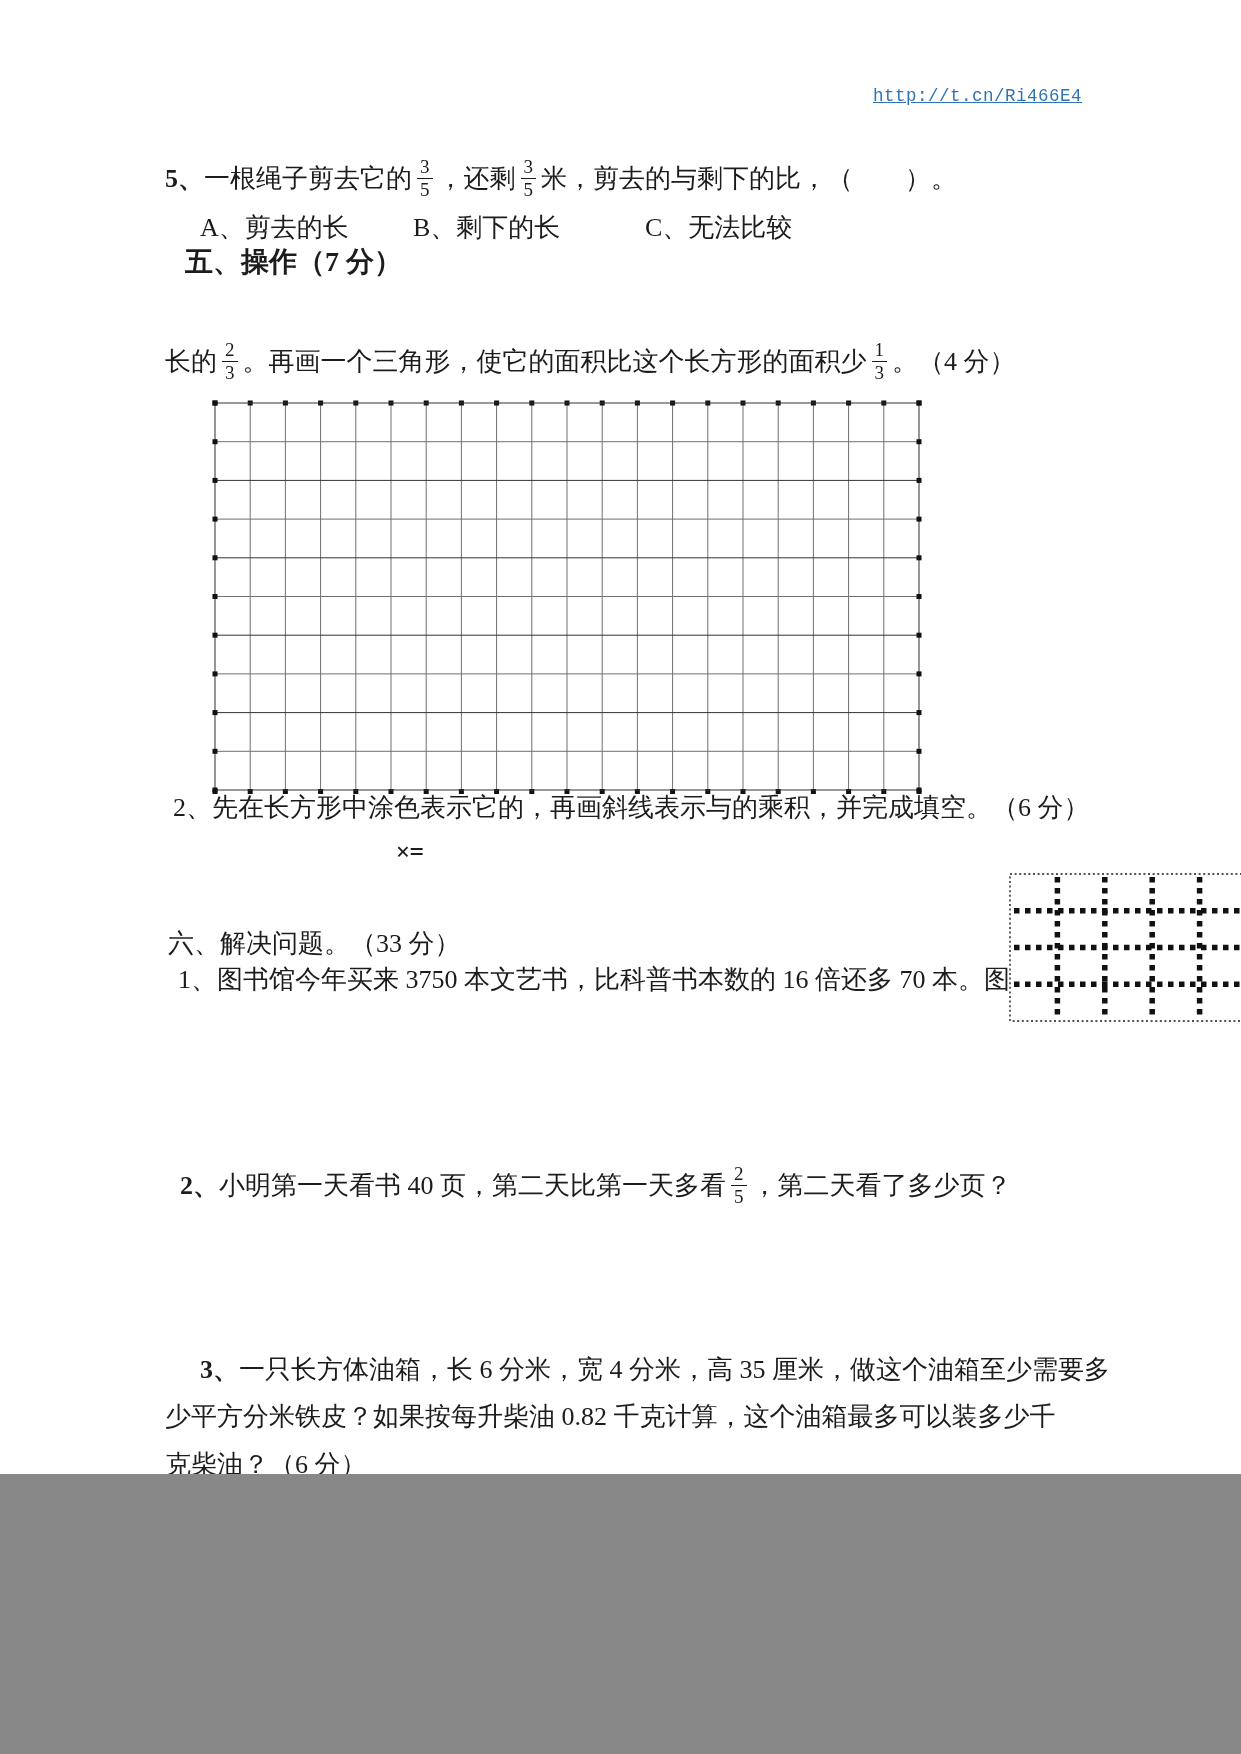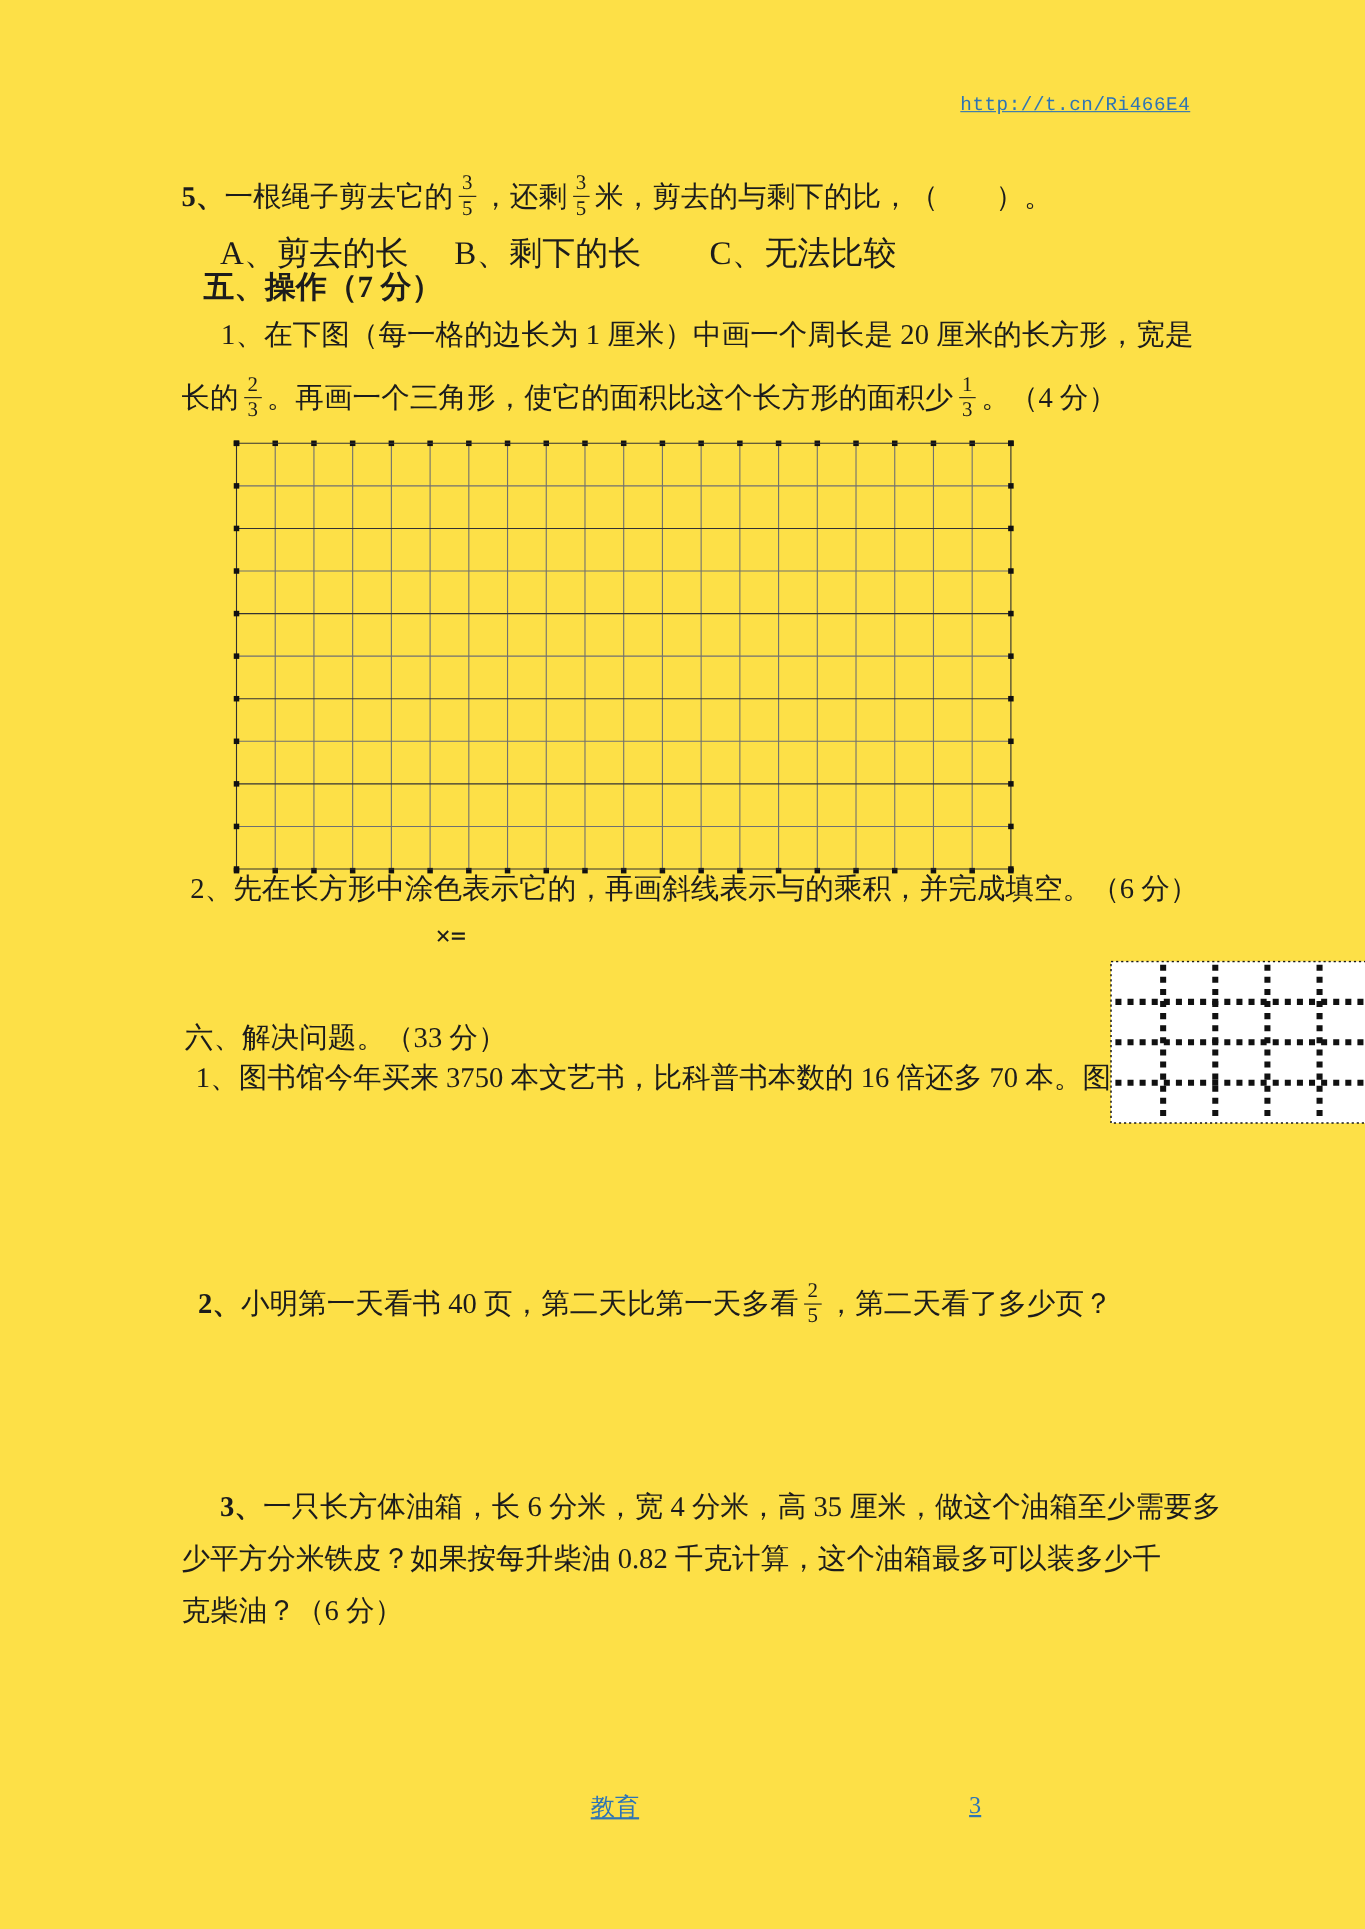--- a/index.html
+++ b/index.html
@@ -1,52 +1,51 @@
 <!DOCTYPE html>
 <html><head>
 <meta charset="utf-8">
 <style>
   html,body{margin:0;padding:0;background:#888;}
-  .page{position:relative;width:1241px;height:1754px;background:#fde047;overflow:hidden;
+  .page{position:relative;width:1241px;height:1474px;background:#ffffff;overflow:hidden;
         font-family:"Liberation Serif","DejaVu Serif",serif;color:#1c1c1c;}
   .t{position:absolute;font-size:26px;line-height:1.15;white-space:pre;}
   .row{position:absolute;display:flex;align-items:center;font-size:26px;white-space:pre;}
   .bold{font-weight:bold;}
   .h5{font-size:28px;font-weight:bold;}
   .frac{display:inline-flex;flex-direction:column;align-items:center;
         font-size:19px;line-height:1.12;margin:0 5px;}
   .frac .fnum{border-bottom:1.6px solid #1a1a1a;padding:0 3px;}
   .frac .fden{padding:0 3px;}
   .link{text-decoration:underline;cursor:pointer;}
   .url{position:absolute;font-family:"Liberation Mono","DejaVu Sans Mono",monospace;
        font-size:17.5px;letter-spacing:.5px;}
   .gridbox{position:absolute;}
   .smallgrid{position:absolute;overflow:hidden;z-index:5;}
   .eq{position:absolute;font-size:23px;font-family:"DejaVu Sans Mono",monospace;}
   .footer{position:absolute;font-size:22px;}
-  .opt{position:absolute;font-size:30px;white-space:pre;}
+  .opt{position:absolute;font-size:26px;white-space:pre;}
 </style>
 </head>
 <body>
 
 <div class="page">
 
   <span class="url link" style="left: 873px; top: 86px; color: rgb(46, 116, 181);">http://t.cn/Ri466E4</span>
 
   <div class="row" style="left:165px;top:148px;height:60px;">
     <span class="bold">5、</span><span>一根绳子剪去它的</span><span class="frac"><span class="fnum">3</span><span class="fden">5</span></span><span>，还剩</span><span class="frac"><span class="fnum">3</span><span class="fden">5</span></span><span>米，剪去的与剩下的比，（　　）。</span>
   </div>
 
   <span class="opt" style="left:200px;top:210px;">A、剪去的长</span>
   <span class="opt" style="left:413px;top:210px;">B、剩下的长</span>
   <span class="opt" style="left:645px;top:210px;">C、无法比较</span>
 
   <div class="t h5" style="left:185px;top:246px;">五、操作（7 分）</div>
 
-  <div class="t" style="left:201px;top:290px;">1、在下图（每一格的边长为 1 厘米）中画一个周长是 20 厘米的长方形，宽是</div>
 
   <div class="row" style="left:165px;top:332px;height:58px;">
     <span>长的</span><span class="frac"><span class="fnum">2</span><span class="fden">3</span></span><span>。再画一个三角形，使它的面积比这个长方形的面积少</span><span class="frac"><span class="fnum">1</span><span class="fden">3</span></span><span>。（4 分）</span>
   </div>
 
   <div class="gridbox" style="left:209px;top:397px;"><svg xmlns="http://www.w3.org/2000/svg" width="716" height="399" viewBox="-6 -6 716 399">
         <line x1="0.0" y1="0" x2="0.0" y2="387" stroke="#2f2f2f" stroke-width="1"></line>
         <rect x="-2.5" y="-2.5" width="5" height="5" fill="#111"></rect>
         <rect x="-2.5" y="386" width="5" height="5" fill="#111"></rect>
         <line x1="35.2" y1="0" x2="35.2" y2="387" stroke="#707070" stroke-width="1"></line>

